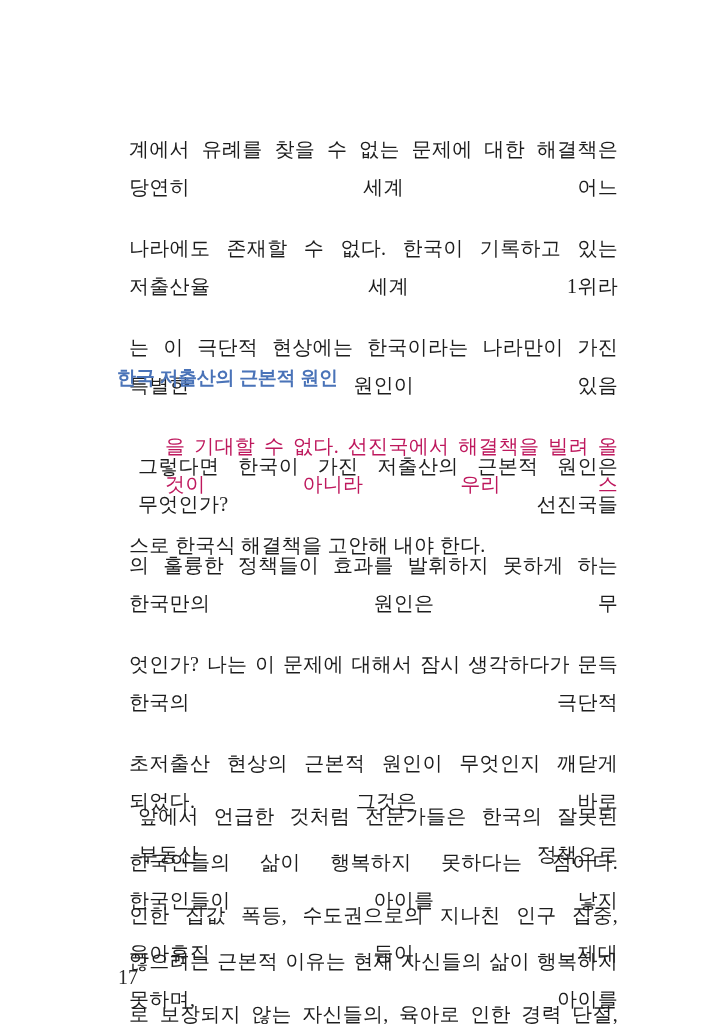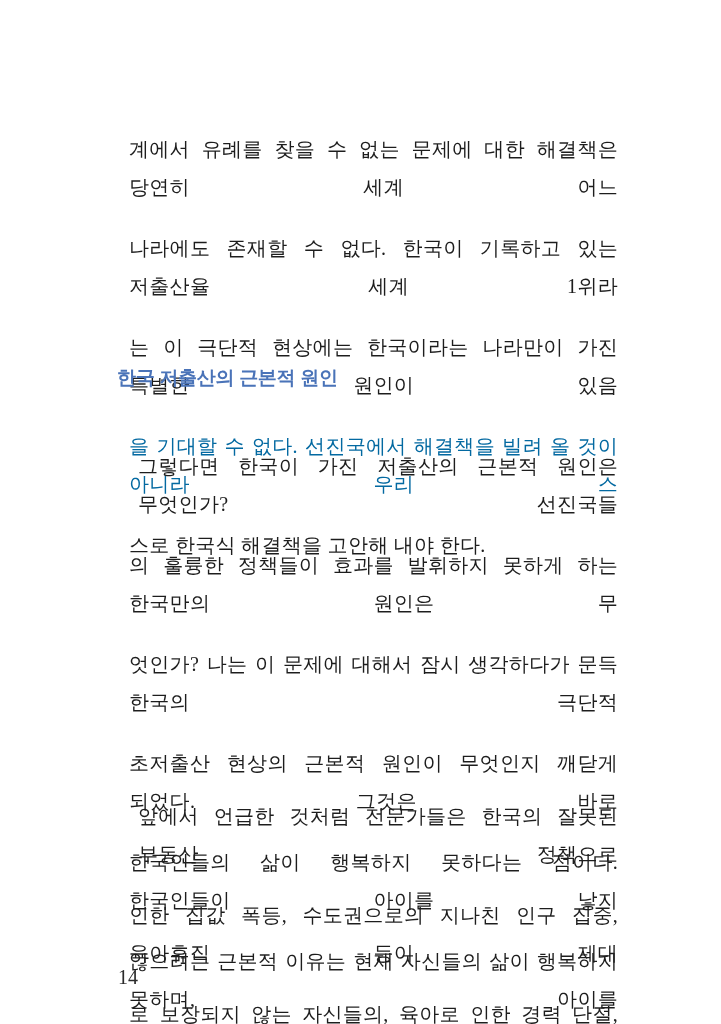--- a/index.html
+++ b/index.html
@@ -63,21 +63,21 @@
 </style>
 </head>
 <body>
 
 <div class="page">
 
   <div class="text-block paragraph" id="para-1">
     <div class="line" style="color: rgb(29, 29, 29);">계에서 유례를 찾을 수 없는 문제에 대한 해결책은 당연히 세계 어느</div>
     <div class="line" style="color: rgb(29, 29, 29);">나라에도 존재할 수 없다. 한국이 기록하고 있는 저출산율 세계 1위라</div>
     <div class="line" style="color: rgb(29, 29, 29);">는 이 극단적 현상에는 한국이라는 나라만이 가진 특별한 원인이 있음</div>
-    <div class="line" style="color: #0369a1;">을 기대할 수 없다. 선진국에서 해결책을 빌려 올 것이 아니라 우리 스</div>
+    <div class="line" style="color: #be185d; margin-left: 36px;">을 기대할 수 없다. 선진국에서 해결책을 빌려 올 것이 아니라 우리 스</div>
     <div class="line flush-last" style="color: rgb(29, 29, 29);">스로 한국식 해결책을 고안해 내야 한다.</div>
   </div>
 
   <h2 class="section-heading" style="color: rgb(74, 115, 184);">한국 저출산의 근본적 원인</h2>
 
   <div class="text-block paragraph" id="para-2">
     <div class="line indent" style="color: rgb(29, 29, 29);">그렇다면 한국이 가진 저출산의 근본적 원인은 무엇인가? 선진국들</div>
     <div class="line" style="color: rgb(29, 29, 29);">의 훌륭한 정책들이 효과를 발휘하지 못하게 하는 한국만의 원인은 무</div>
     <div class="line" style="color: rgb(29, 29, 29);">엇인가? 나는 이 문제에 대해서 잠시 생각하다가 문득 한국의 극단적</div>
     <div class="line" style="color: rgb(29, 29, 29);">초저출산 현상의 근본적 원인이 무엇인지 깨닫게 되었다. 그것은 바로</div>
@@ -88,15 +88,15 @@
     <div class="line flush-last" style="color: rgb(29, 29, 29);">이라고 생각하기 때문이다.</div>
   </div>
 
   <div class="text-block paragraph" id="para-3">
     <div class="line indent" style="color: rgb(29, 29, 29);">앞에서 언급한 것처럼 전문가들은 한국의 잘못된 부동산 정책으로</div>
     <div class="line" style="color: rgb(29, 29, 29);">인한 집값 폭등, 수도권으로의 지나친 인구 집중, 육아휴직 등이 제대</div>
     <div class="line" style="color: rgb(29, 29, 29);">로 보장되지 않는 자신들의, 육아로 인한 경력 단절, 세계 최고 수준의</div>
     <div class="line" style="color: rgb(29, 29, 29);">교육열, 급속도로 진행된 경제 발전, 치열한 취업 전쟁 등을 한국 저</div>
   </div>
 
-  <div class="page-number">14</div>
+  <div class="page-number">17</div>
 
 </div>
 
 </body></html>

